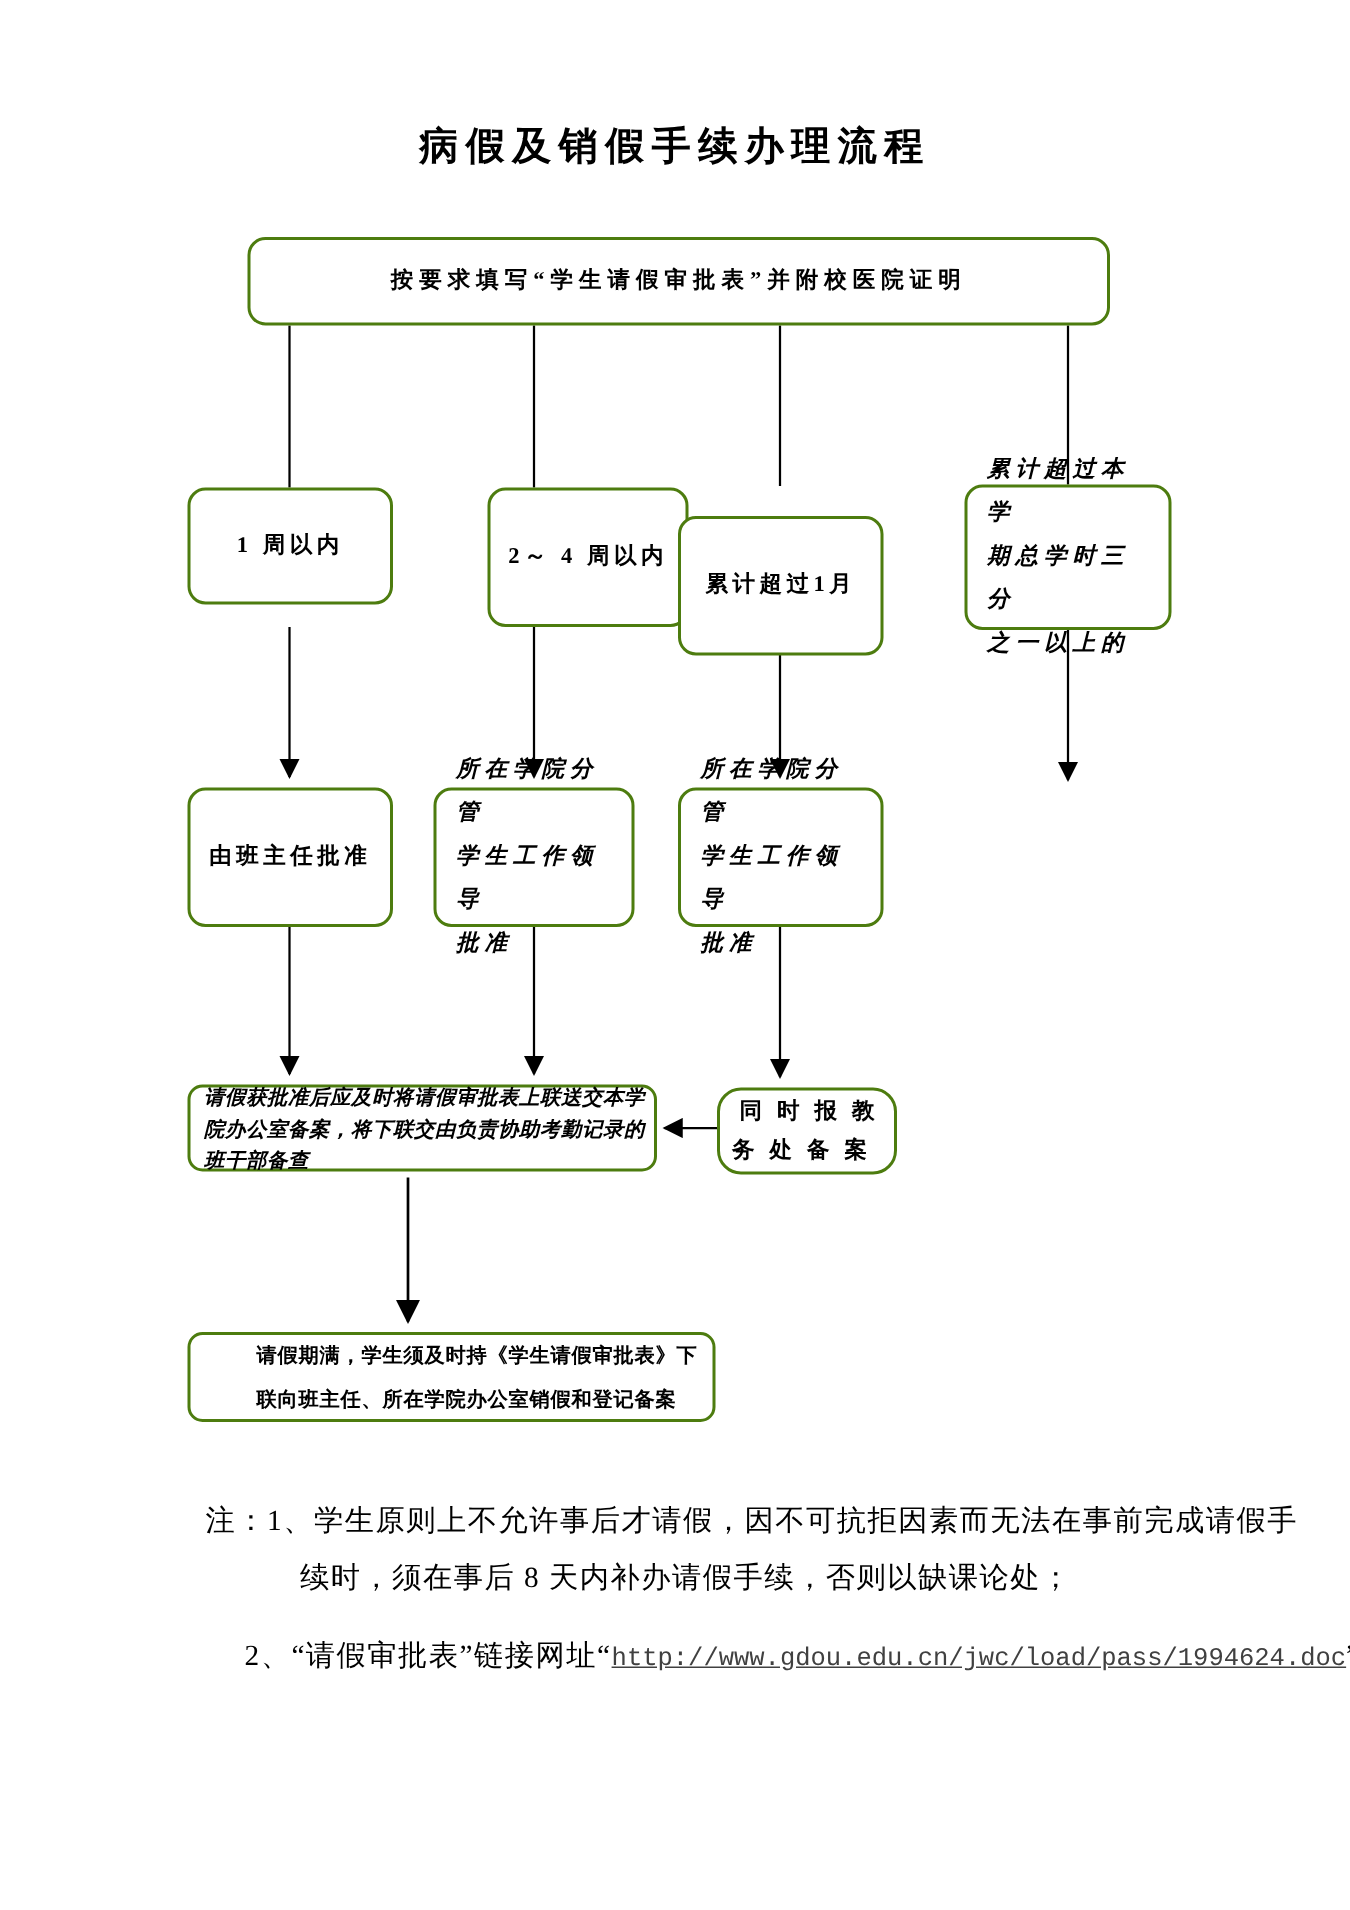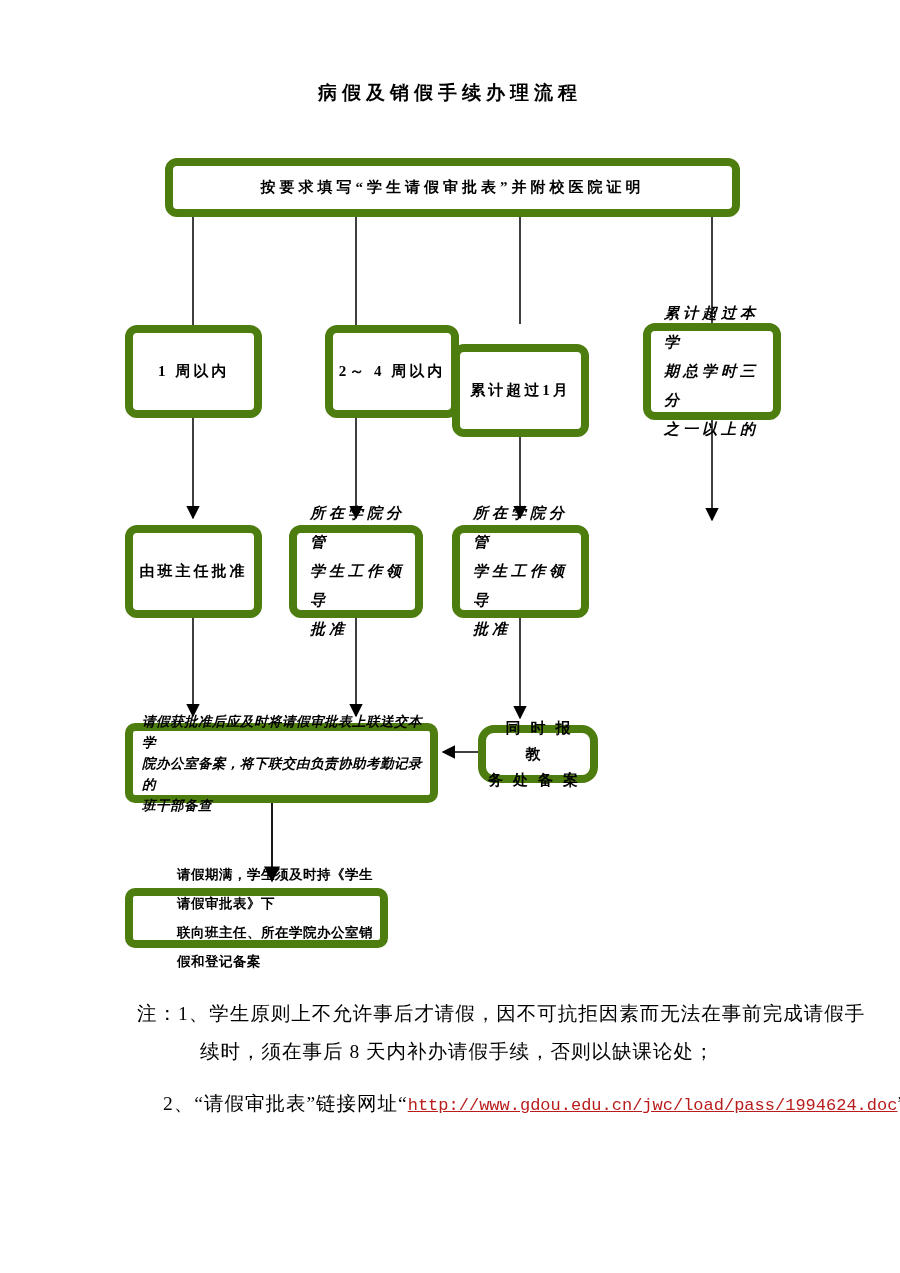--- a/index.html
+++ b/index.html
@@ -9,29 +9,29 @@
     height: 1273px;
     background: #ffffff;
     font-family: "Liberation Serif", serif;
     color: #000;
     overflow: hidden;
   }
   .title {
     position: absolute;
     left: 0; top: 80px; width: 900px;
     text-align: center;
-    font-size: 19px;
+    font-size: 26px;
     font-weight: bold;
     letter-spacing: 5px;
     font-family: "Liberation Serif", serif;
   }
   .box {
     position: absolute;
     box-sizing: border-box;
-    border: 8px solid #4d7c0f;
+    border: 2px solid #4d7c0f;
     border-radius: 12px;
     background: #fff;
     display: flex;
     align-items: center;
     justify-content: center;
     text-align: center;
     white-space: pre-line;
     font-weight: 600;
     font-size: 15px;
     line-height: 29px;
@@ -102,44 +102,44 @@
     <line x1="356" y1="618" x2="356" y2="716" stroke="#000" stroke-width="1.5" marker-end="url(#ah)"></line>
     <line x1="520" y1="618" x2="520" y2="718" stroke="#000" stroke-width="1.5" marker-end="url(#ah)"></line>
 
     <line x1="478" y1="752" x2="443" y2="752" stroke="#000" stroke-width="1.5" marker-end="url(#ah)"></line>
 
     <line x1="272" y1="785" x2="272" y2="881" stroke="#000" stroke-width="1.8" marker-end="url(#ah)"></line>
   </svg>
 
   <div class="box top-box" style="left:165px; top:158px; width:575px; height:59px;">按要求填写“学生请假审批表”并附校医院证明</div>
 
-  <div class="box" style="left:125px; top:325px; width:137px; height:93px;">1 周以内</div>
+  <div class="box" style="left:125px; top:325px; width:137px; height:78px;">1 周以内</div>
   <div class="box" style="left:289px; top:325px; width:134px; height:93px;margin-left:36px;">2～ 4 周以内</div>
   <div class="box" style="left:452px; top:324px; width:137px; height:93px;margin-top:20px;">累计超过1月</div>
   <div class="box align-left" style="left:643px; top:323px; width:138px; height:97px;">累计超过本学
 期总学时三分
 之一以上的</div>
 
   <div class="box" style="left:125px; top:525px; width:137px; height:93px;">由班主任批准</div>
   <div class="box align-left" style="left:289px; top:525px; width:134px; height:93px;">所在学院分管
 学生工作领导
 批准</div>
   <div class="box align-left" style="left:452px; top:525px; width:137px; height:93px;">所在学院分管
 学生工作领导
 批准</div>
 
-  <div class="box small-text align-left" style="left:125px; top:723px; width:313px; height:80px; letter-spacing:0.5px; padding-left:9px; padding-right:5px;">请假获批准后应及时将请假审批表上联送交本学
+  <div class="box small-text align-left" style="left:125px; top:723px; width:313px; height:58px; letter-spacing:0.5px; padding-left:9px; padding-right:5px;">请假获批准后应及时将请假审批表上联送交本学
 院办公室备案，将下联交由负责协助考勤记录的
 班干部备查</div>
 
   <div class="box side-box" style="left:478px; top:725px; width:120px; height:58px;border-radius:16px;">同时报教
 务处备案</div>
 
-  <div class="box cancel-box" style="left:125px; top:888px; width:263px; height:60px;padding-left:44px;">请假期满，学生须及时持《学生请假审批表》下
+  <div class="box cancel-box" style="left:125px; top:888px; width:352px; height:60px;padding-left:44px;">请假期满，学生须及时持《学生请假审批表》下
 联向班主任、所在学院办公室销假和登记备案</div>
 
   <div class="note-line" style="left:137px; top:1000px;">注：1、学生原则上不允许事后才请假，因不可抗拒因素而无法在事前完成请假手</div>
   <div class="note-line" style="left:200px; top:1038px;">续时，须在事后 8 天内补办请假手续，否则以缺课论处；</div>
   <div class="note-line" style="left:163px; top:1090px;">
-    <span>2、“请假审批表”链接网址“</span><a class="note-link" href="#" style="color:#b91c1c;">http://www.gdou.edu.cn/jwc/load/pass/1994624.doc</a><span>”。</span>
+    <span>2、“请假审批表”链接网址“</span><a class="note-link" href="#" style="color:#404040;">http://www.gdou.edu.cn/jwc/load/pass/1994624.doc</a><span>”。</span>
   </div>
 
 </div>
 
 </body></html>

